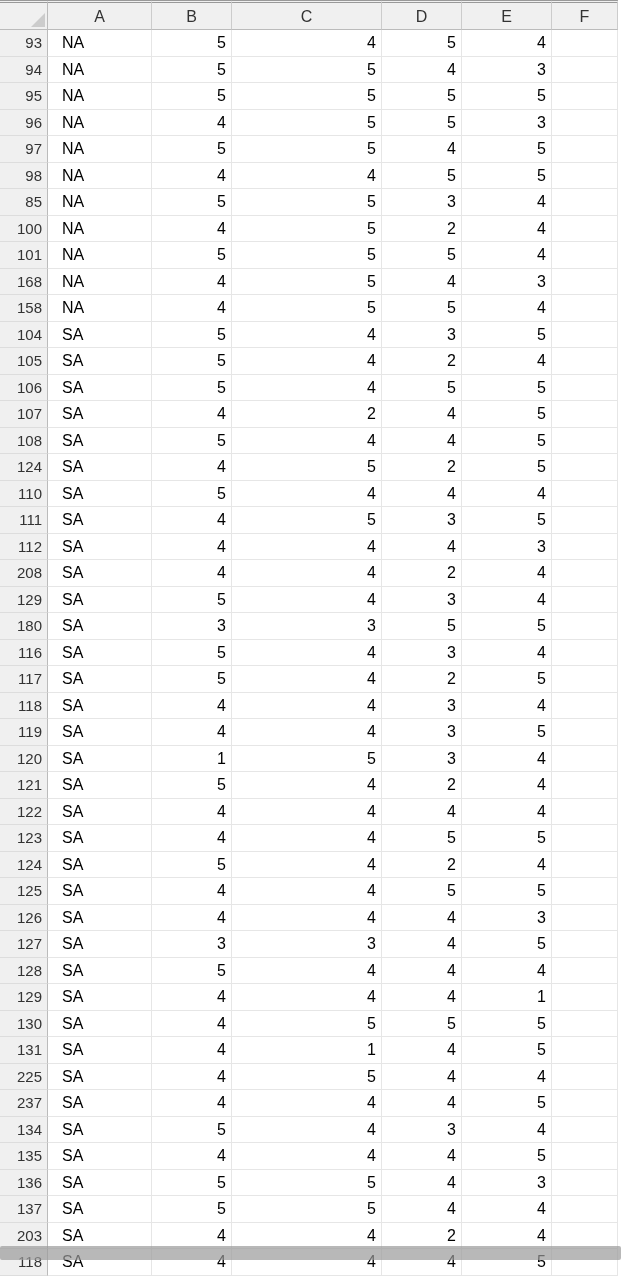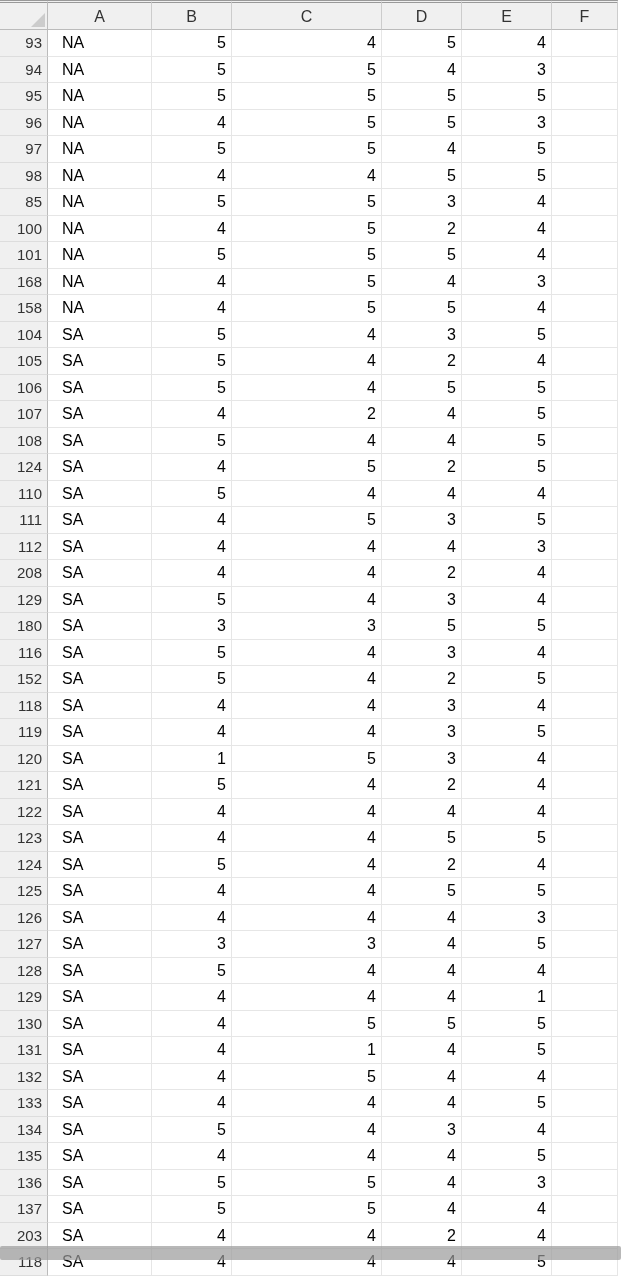--- a/index.html
+++ b/index.html
@@ -249,21 +249,21 @@
     <div class="cell t-right">5</div>
     <div class="cell t-right">5</div>
     <div class="cell"></div>
     <div class="row-head">116</div>
     <div class="cell t-left">SA</div>
     <div class="cell t-right">5</div>
     <div class="cell t-right">4</div>
     <div class="cell t-right">3</div>
     <div class="cell t-right">4</div>
     <div class="cell"></div>
-    <div class="row-head">152</div>
+    <div class="row-head">117</div>
     <div class="cell t-left">SA</div>
     <div class="cell t-right">5</div>
     <div class="cell t-right">4</div>
     <div class="cell t-right">2</div>
     <div class="cell t-right">5</div>
     <div class="cell"></div>
     <div class="row-head">118</div>
     <div class="cell t-left">SA</div>
     <div class="cell t-right">4</div>
     <div class="cell t-right">4</div>
@@ -354,28 +354,28 @@
     <div class="cell t-right">5</div>
     <div class="cell t-right">5</div>
     <div class="cell"></div>
     <div class="row-head">131</div>
     <div class="cell t-left">SA</div>
     <div class="cell t-right">4</div>
     <div class="cell t-right">1</div>
     <div class="cell t-right">4</div>
     <div class="cell t-right">5</div>
     <div class="cell"></div>
-    <div class="row-head">132</div>
-    <div class="cell t-left">SA</div>
-    <div class="cell t-right">4</div>
-    <div class="cell t-right">5</div>
-    <div class="cell t-right">4</div>
-    <div class="cell t-right">4</div>
-    <div class="cell"></div>
-    <div class="row-head">133</div>
+    <div class="row-head">225</div>
+    <div class="cell t-left">SA</div>
+    <div class="cell t-right">4</div>
+    <div class="cell t-right">5</div>
+    <div class="cell t-right">4</div>
+    <div class="cell t-right">4</div>
+    <div class="cell"></div>
+    <div class="row-head">237</div>
     <div class="cell t-left">SA</div>
     <div class="cell t-right">4</div>
     <div class="cell t-right">4</div>
     <div class="cell t-right">4</div>
     <div class="cell t-right">5</div>
     <div class="cell"></div>
     <div class="row-head">134</div>
     <div class="cell t-left">SA</div>
     <div class="cell t-right">5</div>
     <div class="cell t-right">4</div>

